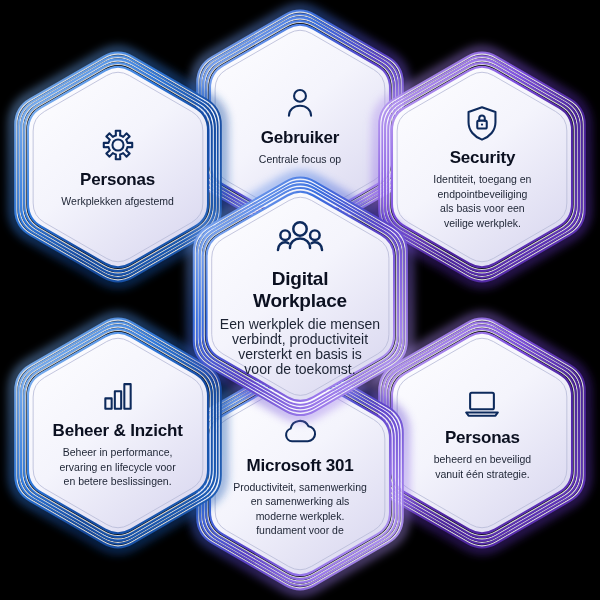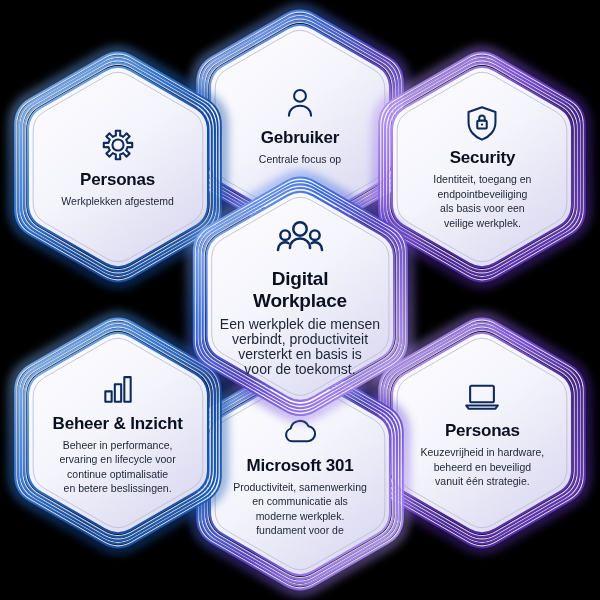--- a/index.html
+++ b/index.html
@@ -145,21 +145,20 @@
         <path d="M129.01 45.50Q142.00 38.00 154.99 45.50L219.08 82.50Q232.07 90.00 232.07 105.00L232.07 179.00Q232.07 194.00 219.08 201.50L154.99 238.50Q142.00 246.00 129.01 238.50L64.92 201.50Q51.93 194.00 51.93 179.00L51.93 105.00Q51.93 90.00 64.92 82.50Z" fill="url(#g2face)" stroke="url(#g2ring)" stroke-width="2.2"></path>
         <path d="M130.74 50.50Q142.00 44.00 153.26 50.50L215.61 86.50Q226.87 93.00 226.87 106.00L226.87 178.00Q226.87 191.00 215.61 197.50L153.26 233.50Q142.00 240.00 130.74 233.50L68.39 197.50Q57.13 191.00 57.13 178.00L57.13 106.00Q57.13 93.00 68.39 86.50Z" fill="none" stroke="#b9bcd8" stroke-width="1" opacity="0.85"></path>
       </svg>
       <div class="hexcontent">
         <span class="icon"><svg width="38" height="38" viewBox="0 0 48 48" fill="none" stroke="#0d2a5c" stroke-width="2.6" stroke-linecap="round" stroke-linejoin="round" style="position: static;">
             <rect x="9" y="11" width="30" height="21" rx="2"></rect>
             <path d="M4 36h40l-3 4H7z"></path>
           </svg></span>
         <div class="title">Personas</div>
         <div class="body">
-          <div>Keuzevrijheid in hardware,</div>
           <div>beheerd en beveiligd</div>
           <div>vanuit één strategie.</div>
         </div>
       </div>
     </div>
     <div class="hex petal" style="left: 158px; top: 332.96px; width: 284px; height: 284px; z-index: 13;">
       <svg width="284" height="284" viewBox="0 0 284 284">
         <defs>
           <linearGradient id="g3ring" x1="0%" y1="0%" x2="100%" y2="100%">
             <stop offset="0%" stop-color="#a8c8fa"></stop>
@@ -189,21 +188,21 @@
         <path d="M129.01 45.50Q142.00 38.00 154.99 45.50L219.08 82.50Q232.07 90.00 232.07 105.00L232.07 179.00Q232.07 194.00 219.08 201.50L154.99 238.50Q142.00 246.00 129.01 238.50L64.92 201.50Q51.93 194.00 51.93 179.00L51.93 105.00Q51.93 90.00 64.92 82.50Z" fill="url(#g3face)" stroke="url(#g3ring)" stroke-width="2.2"></path>
         <path d="M130.74 50.50Q142.00 44.00 153.26 50.50L215.61 86.50Q226.87 93.00 226.87 106.00L226.87 178.00Q226.87 191.00 215.61 197.50L153.26 233.50Q142.00 240.00 130.74 233.50L68.39 197.50Q57.13 191.00 57.13 178.00L57.13 106.00Q57.13 93.00 68.39 86.50Z" fill="none" stroke="#b9bcd8" stroke-width="1" opacity="0.85"></path>
       </svg>
       <div class="hexcontent">
         <span class="icon"><svg width="38" height="38" viewBox="0 0 48 48" fill="none" stroke="#0d2a5c" stroke-width="2.6" stroke-linecap="round" stroke-linejoin="round" style="position: static;">
             <path d="M14 37h20a9.5 9.5 0 0 0 .8-18.9A12 12 0 0 0 12.2 21 8.2 8.2 0 0 0 14 37z"></path>
           </svg></span>
         <div class="title">Microsoft 301</div>
         <div class="body">
           <div>Productiviteit, samenwerking</div>
-          <div>en communicatie als</div>
+          <div>en samenwerking als</div>
           <div>moderne werkplek.</div>
           <div>fundament voor de</div>
         </div>
       </div>
     </div>
     <div class="hex petal" style="left: -24.413px; top: 290.84px; width: 284px; height: 284px; z-index: 14;">
       <svg width="284" height="284" viewBox="0 0 284 284">
         <defs>
           <linearGradient id="g4ring" x1="0%" y1="0%" x2="100%" y2="100%">
             <stop offset="0%" stop-color="#9dc6f7"></stop>
@@ -235,21 +234,20 @@
       <div class="hexcontent">
         <span class="icon"><svg width="38" height="38" viewBox="0 0 48 48" fill="none" stroke="#0d2a5c" stroke-width="2.6" stroke-linecap="round" stroke-linejoin="round" style="position: static;">
             <rect x="8" y="27" width="8" height="13"></rect>
             <rect x="20" y="18" width="8" height="22"></rect>
             <rect x="32" y="9" width="8" height="31"></rect>
           </svg></span>
         <div class="title">Beheer &amp; Inzicht</div>
         <div class="body">
           <div>Beheer in performance,</div>
           <div>ervaring en lifecycle voor</div>
-          <div>continue optimalisatie</div>
           <div>en betere beslissingen.</div>
         </div>
       </div>
     </div>
     <div class="hex petal" style="left: -24.413px; top: 25.16px; width: 284px; height: 284px; z-index: 15;">
       <svg width="284" height="284" viewBox="0 0 284 284">
         <defs>
           <linearGradient id="g5ring" x1="0%" y1="0%" x2="100%" y2="100%">
             <stop offset="0%" stop-color="#9dc6f7"></stop>
             <stop offset="38%" stop-color="#2f79dd"></stop>

